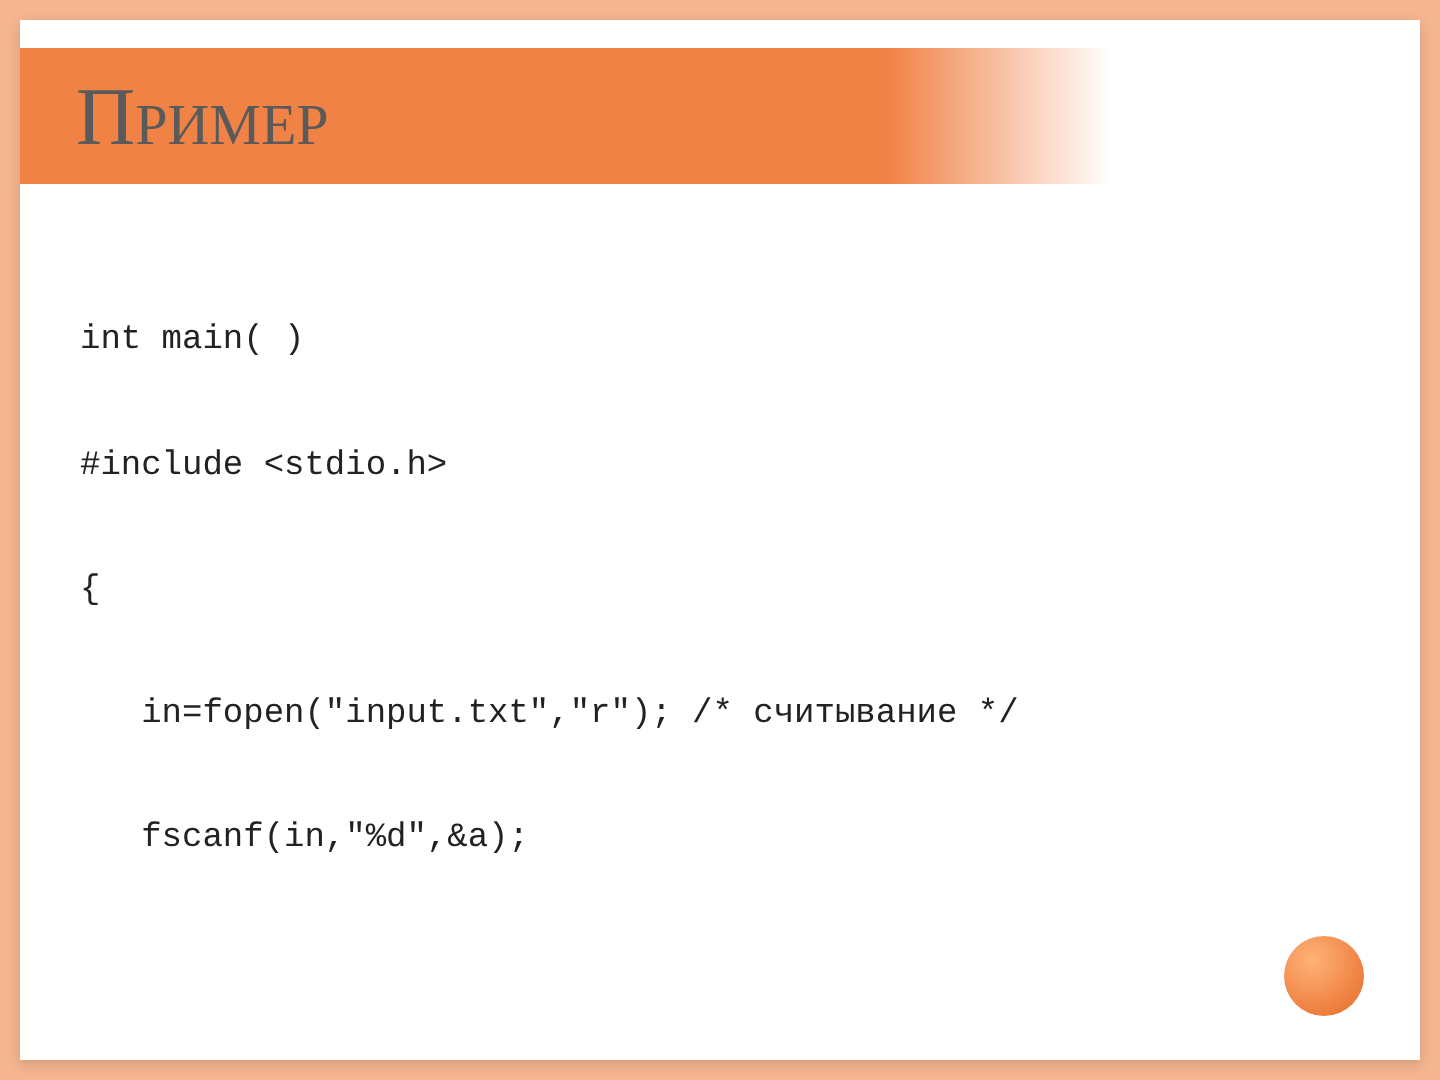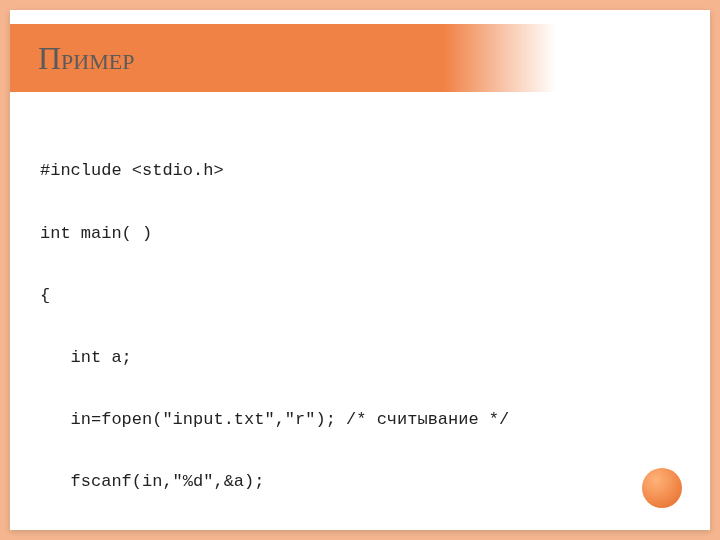--- a/index.html
+++ b/index.html
@@ -28,21 +28,21 @@
     height: 68px;
     background: linear-gradient(to right,
       rgba(240,130,70,1) 0%,
       rgba(240,130,70,1) 62%,
       rgba(255,255,255,1) 78%);
     display: flex;
     align-items: center;
   }
   .title-text {
     font-family: Georgia, 'Times New Roman', serif;
-    font-size: 32px;
+    font-size: 41px;
     color: #5a5a5a;
     margin-left: 28px;
     font-weight: 400;
     font-variant: small-caps;
   }
   .code-block {
     position: absolute;
     top: 110px;
     left: 30px;
     right: 30px;
@@ -63,24 +63,23 @@
   }
 </style>
 </head>
 <body>
 
 <div class="slide">
   <div class="title-bar">
     <span class="title-text">Пример</span>
   </div>
   <div class="code-block">
+    <div>int main( )</div>
     <div>#include &lt;stdio.h&gt;</div>
-    <div>int main( )</div>
     <div>{</div>
-    <div>   int a;</div>
     <div>   in=fopen("input.txt","r"); /* считывание */</div>
     <div>   fscanf(in,"%d",&amp;a);</div>
     
     
     
     
     
     
   </div>
   <div class="dot"></div>

